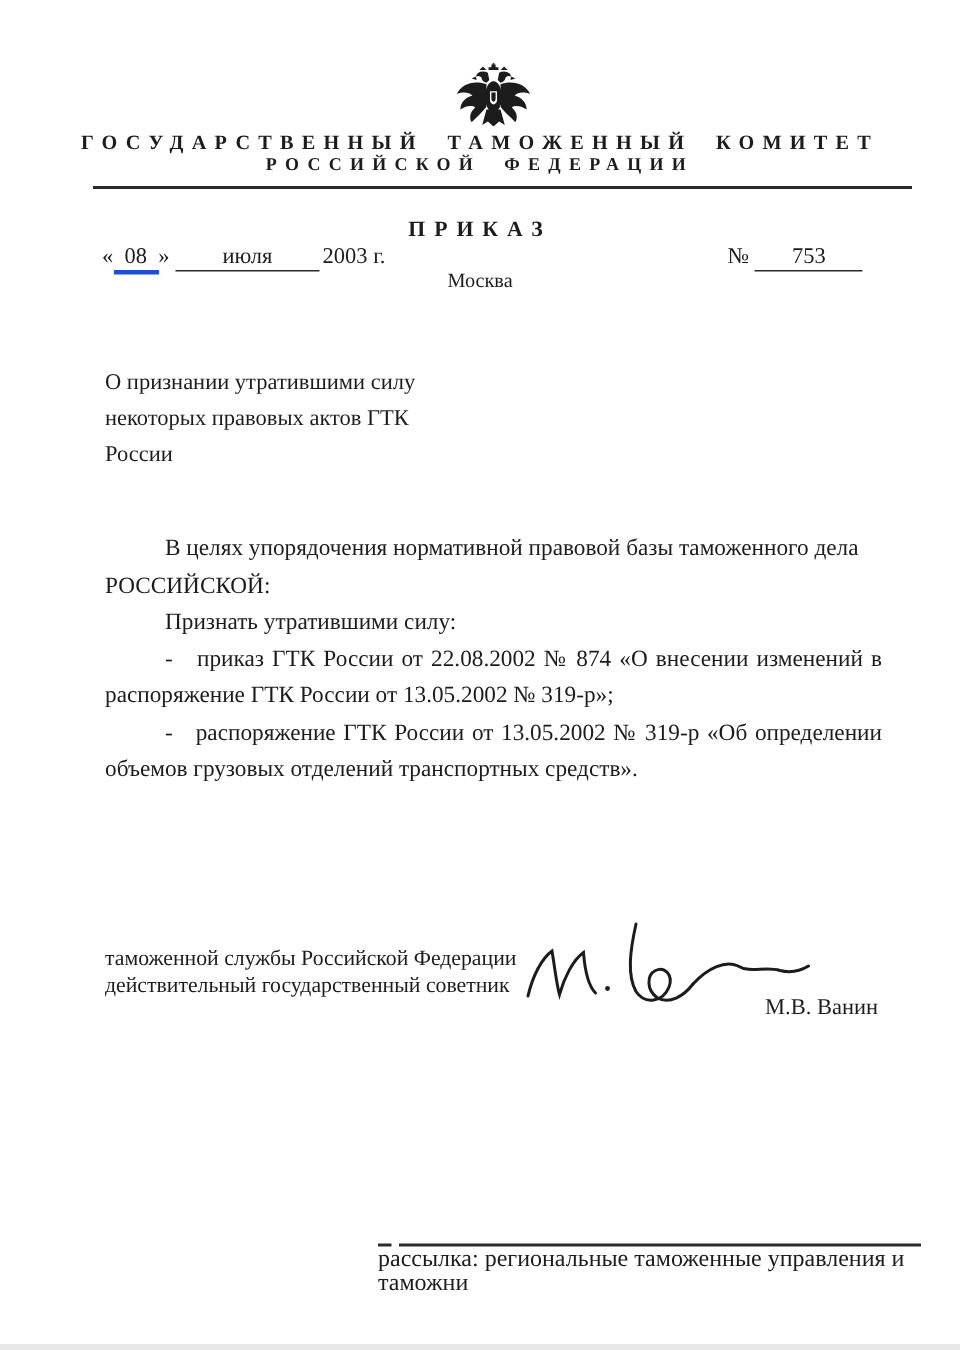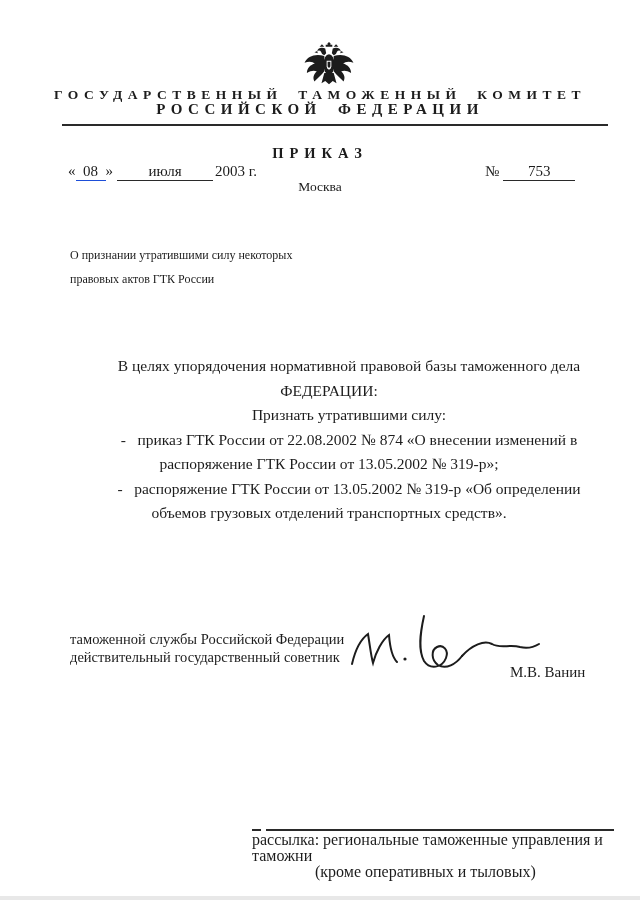--- a/index.html
+++ b/index.html
@@ -28,21 +28,21 @@
     font-weight: bold;
     line-height: 14px;
   }
   .org-line1 {
     font-size: 13.5px;
     letter-spacing: 5.5px;
     word-spacing: 7px;
     white-space: nowrap;
   }
   .org-line2 {
-    font-size: 15px;
+    font-size: 12px;
     letter-spacing: 5.5px;
     word-spacing: 7px;
     white-space: nowrap;
   }
   .header-rule {
     position: absolute;
     left: 62px; top: 124px;
     width: 546px; height: 2px;
     background: #2a2a2a;
   }
@@ -60,21 +60,21 @@
   .date-row {
     position: absolute;
     left: 68px; top: 163px;
     font-size: 15px;
     white-space: nowrap;
   }
   .date-day {
     display: inline-block;
     min-width: 30px;
     text-align: center;
-    border-bottom: 1px solid #1d4ed8;
+    border-bottom: 3px solid #1d4ed8;
   }
   .date-month {
     display: inline-block;
     min-width: 96px;
     text-align: center;
     border-bottom: 1px solid #2a2a2a;
     margin-left: 4px;
   }
   .date-year { margin-left: 2px; margin-top: 36px; }
   .number-row {
@@ -95,33 +95,33 @@
     left: 0; right: 0; top: 179px;
     text-align: center;
     font-size: 13.5px;
   }
 
   
   .subject {
     position: absolute;
     left: 70px; top: 243px;
     width: 245px;
-    font-size: 12px;
+    font-size: 15px;
     line-height: 24px;
   }
 
   
   .body-text {
     position: absolute;
     left: 70px; top: 354px;
     width: 518px;
     font-size: 15.5px;
     line-height: 24.5px;
   }
-  .body-text p { margin: 0; text-align: center; }
+  .body-text p { margin: 0; }
   .p-intro   { text-indent: 40px; margin-bottom: 28px; }
   .p-orders  { margin-bottom: 26px; }
   .p-resolve { text-indent: 40px; }
   .p-item    { text-indent: 40px; text-align: justify; }
 
   
   .sign-block {
     position: absolute;
     left: 70px; top: 630px;
     font-size: 14.5px;
@@ -209,21 +209,21 @@
   <div class="number-row">
     <span>№</span><span class="number-value">753</span>
   </div>
 
   <div class="city">Москва</div>
 
   <div class="subject">О признании утратившими силу некоторых правовых актов ГТК России</div>
 
   <div class="body-text">
     <p class="p-intro">В целях упорядочения нормативной правовой базы таможенного дела</p>
-    <p class="p-orders">ФЕДЕРАЦИИ:</p>
+    <p class="p-orders">РОССИЙСКОЙ:</p>
     <p class="p-resolve">Признать утратившими силу:</p>
     <p class="p-item">-&nbsp;&nbsp; приказ ГТК России от 22.08.2002 № 874 «О внесении изменений в распоряжение ГТК России от 13.05.2002 № 319-р»;</p>
     <p class="p-item">-&nbsp;&nbsp; распоряжение ГТК России от 13.05.2002 № 319-р «Об определении объемов грузовых отделений транспортных средств».</p>
   </div>
 
   <div class="sign-block">
     <div>таможенной службы Российской Федерации</div>
     <div>действительный государственный советник</div>
   </div>
 
@@ -235,16 +235,15 @@
       <path d="M122,50 C132,39 144,34 152,38 C160,43 170,38 180,41 C188,43 194,41 199,38"></path>
     </g>
   </svg>
 
   <div class="sign-name">М.В. Ванин</div>
 
   <div class="footer-dash"></div>
   <div class="footer-rule"></div>
   <div class="footer-text">
     <div>рассылка: региональные таможенные управления и таможни</div>
-    <div class="footer-line2">(кроме оперативных и тыловых)</div>
   </div>
 
 </div>
 
 </body></html>

